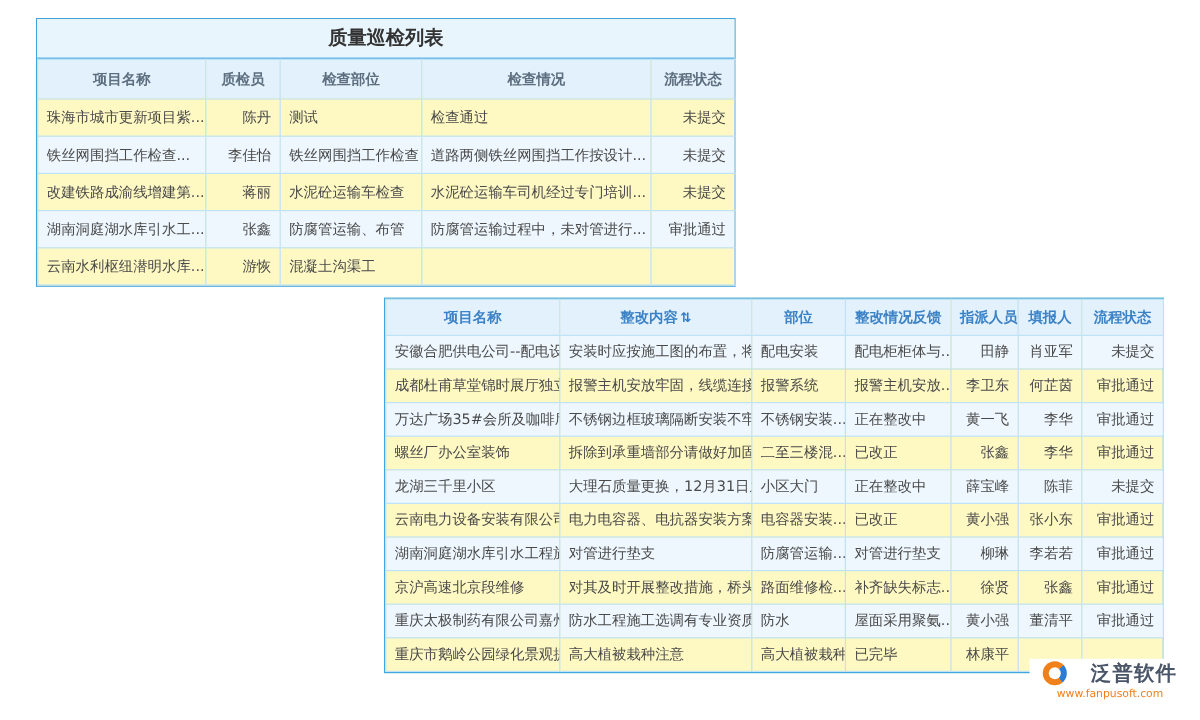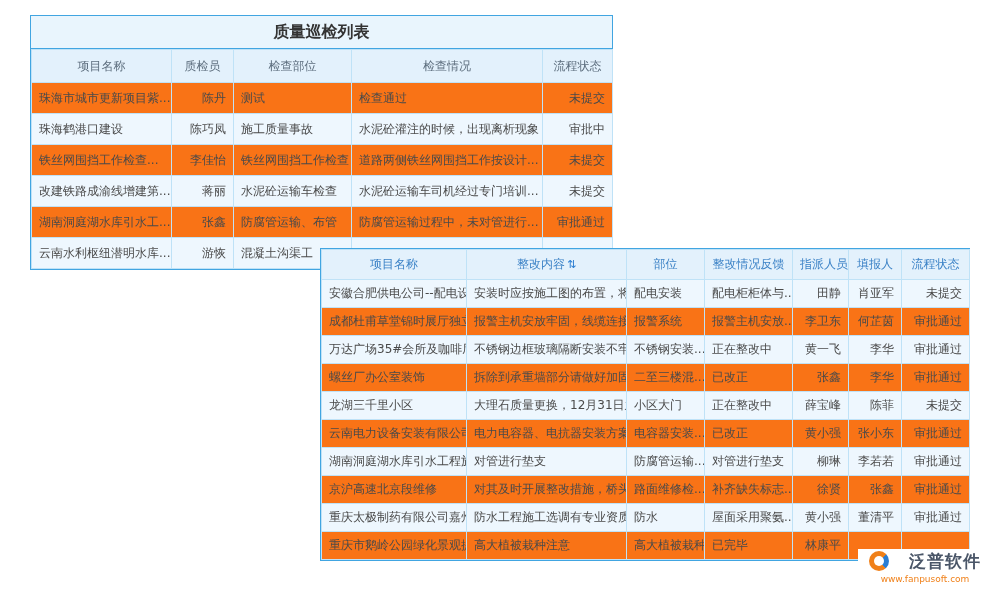--- a/index.html
+++ b/index.html
@@ -5,21 +5,21 @@
   html,body{margin:0;padding:0;}
   body{
     position:relative;
     width:1000px;height:600px;
     background:#ffffff;
     overflow:hidden;
     font-family:"DejaVu Sans","Liberation Sans",sans-serif;
   }
   .card{
     position:absolute;
-    background:#f97316;
+    background:#fef9c3;
     border:1px solid var(--border-outer,#41a5e1);
   }
   #inspection-card{left:30px;top:15px;width:581px;z-index:10;}
   #rectification-card{left:320px;top:248px;width:648px;z-index:20;}
   .card-title{
     background:var(--title-bg,#e9f5fd);
     border-bottom:1px solid var(--border-outer,#41a5e1);
     text-align:center;
     font-size:16px;font-weight:bold;
     color:var(--title-text,#333333);
@@ -27,21 +27,21 @@
   #inspection-card .card-title{height:32px;line-height:32px;}
   #rectification-card .card-title{height:30px;line-height:30px;}
   table{width:100%;border-collapse:collapse;table-layout:fixed;}
   th,td{
     border:1px solid var(--border-inner,#bfe2f7);
     overflow:hidden;white-space:nowrap;
     padding:0 7px;
   }
   th{
     background:var(--header-bg,#e3f1fc);
-    font-weight:normal;font-size:12px;margin-left:16px;
+    font-weight:bold;font-size:12px;margin-left:16px;
   }
   #inspection-card th{height:32px;color:var(--header-text-1,#5d6e7e);}
   #rectification-card th{height:29px;color:var(--header-text-2,#3b82c6);}
   #inspection-card td{height:30px;font-size:12px;color:var(--text-dark,#4a4a4a);}
   #rectification-card td{height:27px;font-size:12px;color:var(--text-dark,#4a4a4a);}
   #inspection-card tbody tr:nth-child(even) td{background:var(--row-alt,#eef7fe);}
   #rectification-card tbody tr:nth-child(odd) td{background:var(--row-alt,#eef7fe);}
   .cell-project{color:var(--link-blue,#2a7dd2);cursor:pointer;}
   .ta-c{text-align:right;font-family:Liberation Mono, monospace;}
   .c-red{color:var(--red,#e03c3c);}
@@ -88,27 +88,20 @@
         <th>流程状态</th>
       </tr>
     </thead>
     <tbody id="inspection-body">
         <tr>
           <td class="cell-project">珠海市城市更新项目紫...</td>
           <td class="ta-c c-green">陈丹</td>
           <td>测试</td>
           <td>检查通过</td>
           <td class="ta-c c-red">未提交</td>
-        </tr>
-        <tr>
-          <td class="cell-project">珠海鹤港口建设</td>
-          <td class="ta-c c-green">陈巧凤</td>
-          <td>施工质量事故</td>
-          <td>水泥砼灌注的时候，出现离析现象</td>
-          <td class="ta-c c-orange">审批中</td>
         </tr>
         <tr>
           <td class="cell-project">铁丝网围挡工作检查...</td>
           <td class="ta-c c-orange">李佳怡</td>
           <td>铁丝网围挡工作检查</td>
           <td>道路两侧铁丝网围挡工作按设计...</td>
           <td class="ta-c c-red">未提交</td>
         </tr>
         <tr>
           <td class="cell-project">改建铁路成渝线增建第...</td>

